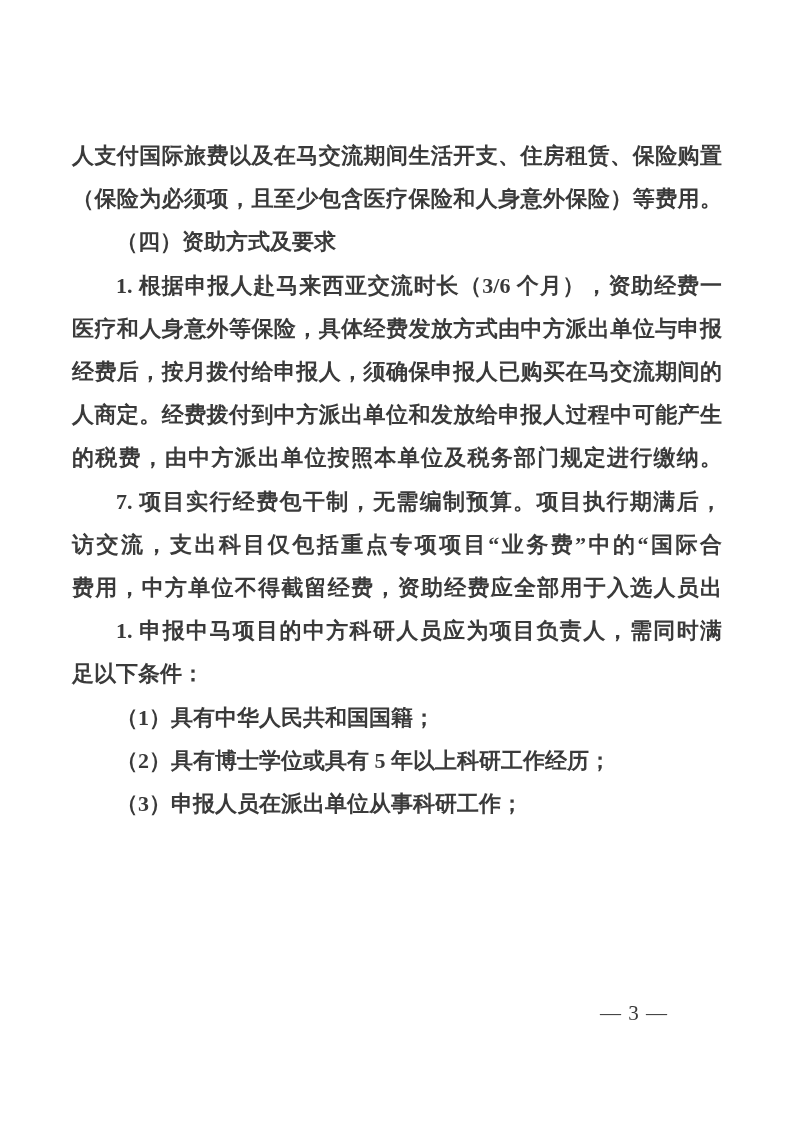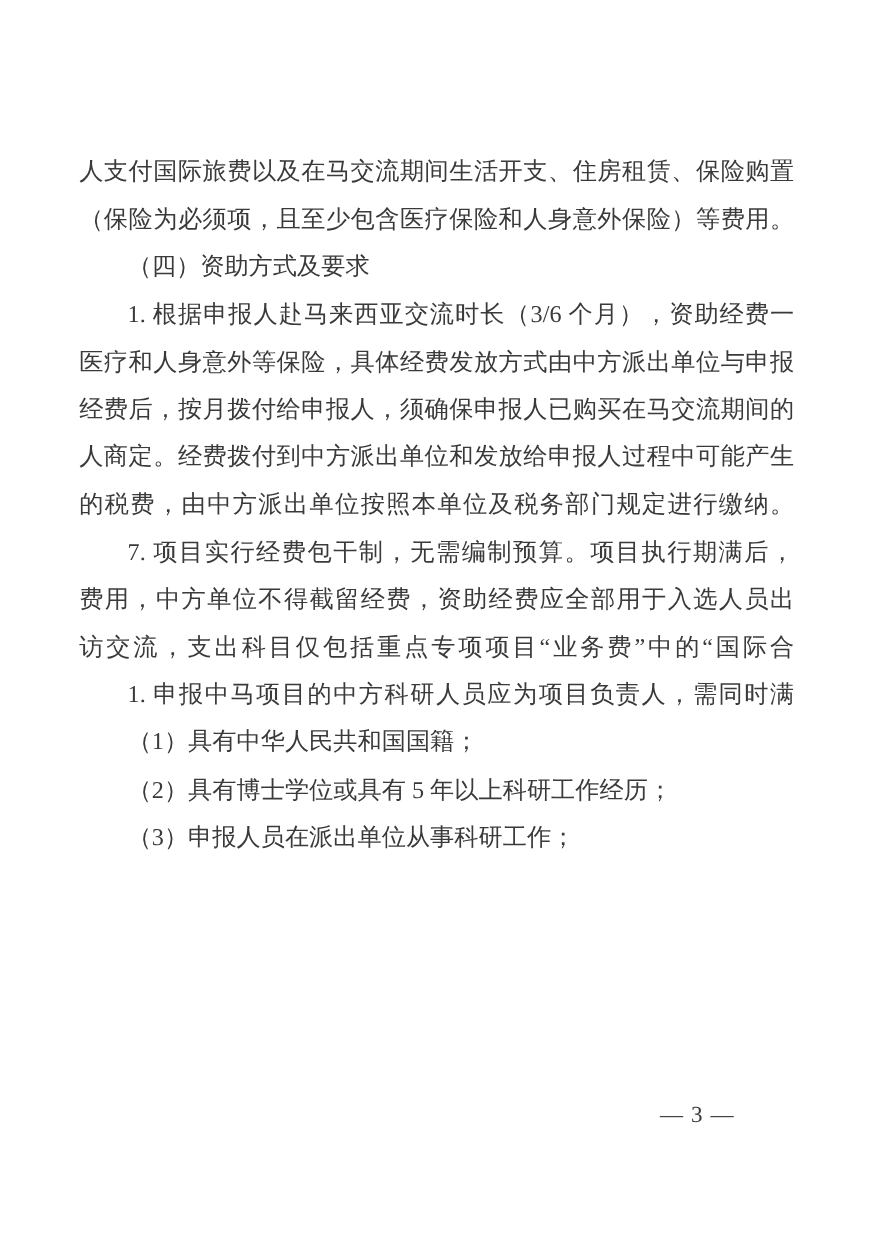--- a/index.html
+++ b/index.html
@@ -24,20 +24,21 @@
     position: absolute;
     left: 72px;
     top: 134px;
     width: 650px;
     font-size: 22px;
     line-height: 43.2px;
   }
   .line {
     min-height: 43.2px;
     white-space: normal;
+    font-weight: bold;
   }
   .ind {
     text-indent: 2em;
   }
   .j {
     text-align: justify;
     text-align-last: justify;
   }
   .footer {
     position: absolute;
@@ -56,23 +57,24 @@
   <div class="text-block">
     <div class="line j">人支付国际旅费以及在马交流期间生活开支、住房租赁、保险购置</div>
     <div class="line j">（保险为必须项，且至少包含医疗保险和人身意外保险）等费用。</div>
     <div class="line ind">（四）资助方式及要求</div>
     <div class="line ind j">1. 根据申报人赴马来西亚交流时长（3/6 个月），资助经费一</div>
     <div class="line j">医疗和人身意外等保险，具体经费发放方式由中方派出单位与申报</div>
     <div class="line j">经费后，按月拨付给申报人，须确保申报人已购买在马交流期间的</div>
     <div class="line j">人商定。经费拨付到中方派出单位和发放给申报人过程中可能产生</div>
     <div class="line j">的税费，由中方派出单位按照本单位及税务部门规定进行缴纳。</div>
     <div class="line ind j">7. 项目实行经费包干制，无需编制预算。项目执行期满后，</div>
+    <div class="line j">访交流，支出科目仅包括重点专项项目“业务费”中的“国际合</div>
     <div class="line j">费用，中方单位不得截留经费，资助经费应全部用于入选人员出</div>
-    <div class="line j">访交流，支出科目仅包括重点专项项目“业务费”中的“国际合</div>
     <div class="line ind j">1. 申报中马项目的中方科研人员应为项目负责人，需同时满</div>
+    <div class="line">足以下条件：</div>
     <div class="line ind">（1）具有中华人民共和国国籍；</div>
     <div class="line ind">（2）具有博士学位或具有 5 年以上科研工作经历；</div>
     <div class="line ind">（3）申报人员在派出单位从事科研工作；</div>
   </div>
 
   <div class="footer">— 3 —</div>
 
 </div>
 
 </body></html>

